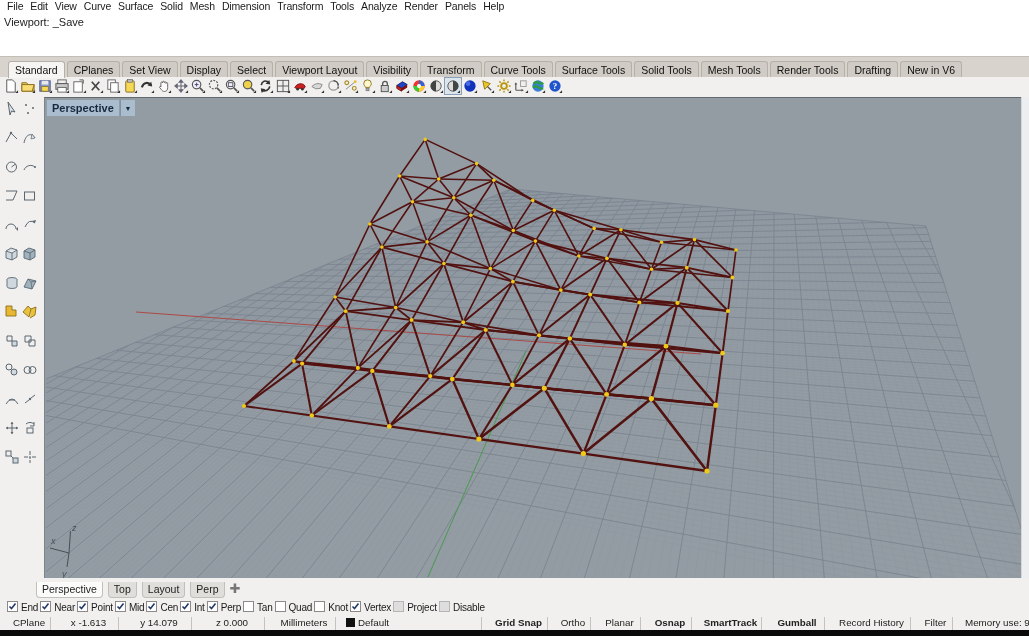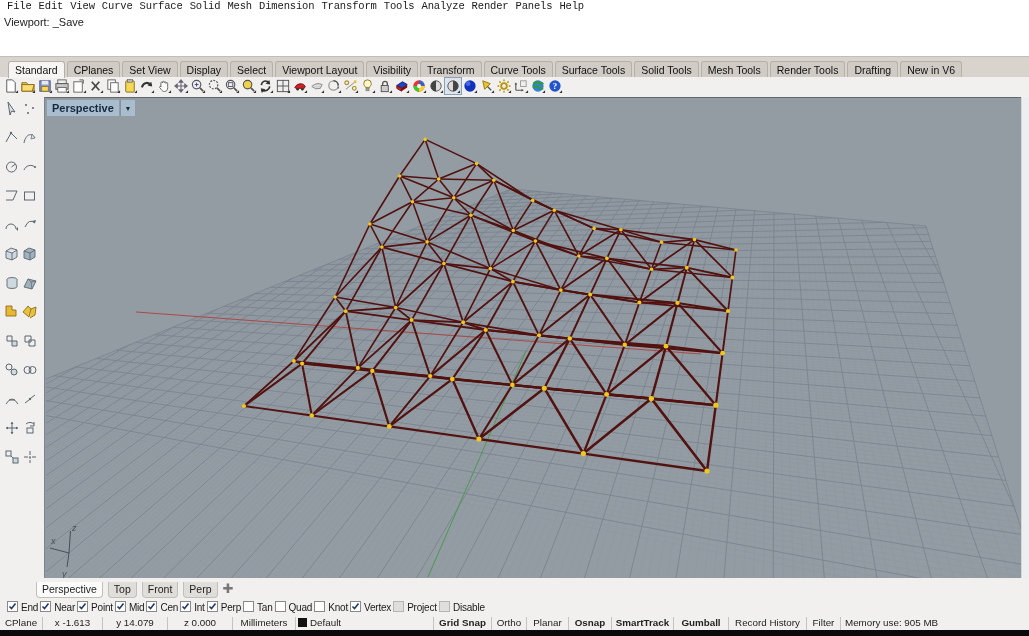--- a/index.html
+++ b/index.html
@@ -1,17 +1,17 @@
 <!DOCTYPE html>
 <html><head><meta charset="utf-8"><style>
 * { margin:0; padding:0; box-sizing:border-box; }
 body { width:1029px; height:636px; font-family:"Liberation Sans",sans-serif; position:relative;
        background:#f1f0ee; overflow:hidden; }
 .menubar { position:absolute; left:0; top:0; width:1029px; height:14px; background:#fff;
-  font-size:10.5px; color:#1a1a1a; padding-left:7px; letter-spacing:-0.15px;font-family:Liberation Mono, monospace; }
+  font-size:10.5px; color:#1a1a1a; padding-left:7px; letter-spacing:-0.15px; }
 .cmd { position:absolute; left:0; top:14px; width:1029px; height:42px; background:#fff; font-size:11px; color:#222; }
 .cmd .l1 { position:absolute; left:4px; top:2px; }
 .cmd .l2 { position:absolute; left:4px; top:14px; }
 .cmdbox { position:absolute; left:0px; top:27px; width:1029px; height:15px; border-top:1px solid #c8c8c8; border-bottom:1px solid #c8c8c8; background:#fff; font-weight:bold; padding:0px 0 0 4px; }
 .tabrow { position:absolute; left:0; top:56px; width:1029px; height:21px; background:#d8d4cd; border-top:1px solid #c2beb7; padding-left:6px; }
 .tab { display:inline-block; height:17px; margin:4px 0 4px 2px; padding:2px 6px 0 6px; font-size:10.5px; color:#111;
   background:#d0ccc5; border:1px solid #b5b1a9; border-bottom:none; border-radius:3px 3px 0 0; }
 .tab.active { background:#f6f5f3; position:relative; z-index:2; }
 .toolbar { position:absolute; left:0; top:77px; width:1029px; height:20px; background:#f1f0ee; padding:1px 0 0 3px; }
 .ti { display:inline-block; margin-right:1px; vertical-align:top; }
@@ -28,21 +28,21 @@
 .vtabs { position:absolute; left:0; top:578px; width:1029px; height:22px; background:#f1f0ee; font-size:10.5px; }
 .vt { display:inline-block; margin-top:4px; padding:1px 5px 2px 5px; color:#222; background:#e0deda;
   border:1px solid #c2bfba; border-top:none; border-radius:0 0 4px 4px; margin-right:5px; }
 .vt.active { background:#fbfbfa; }
 .osnap { position:absolute; left:0; top:600px; width:1029px; height:17px; background:#f1f0ee; font-size:10px; letter-spacing:-0.2px; color:#1a1a1a; padding:1px 0 0 7px; word-spacing:0; }
 .oi { margin-right:2px; white-space:nowrap; }
 .cb { display:inline-block; width:11px; height:11px; background:#fff; border:1px solid #8a8a8a; vertical-align:-1px; margin-right:3px; text-align:center; }
 .cb.g { background:#dedede; border-color:#b5b5b5; }
 .cb svg { vertical-align:1px; }
 .statusbar { position:absolute; left:0; top:617px; width:1029px; height:14px; background:#f1f0ee; font-size:9.8px; color:#222; white-space:nowrap; }
-.sc { display:inline-block; height:13px; text-align:center; border-right:1px solid #c6c3bf; padding-top:0px; vertical-align:top; }
+.sc { display:inline-block; height:13px; text-align:center; border-right:1px solid #c6c3bf; padding-top:0px; vertical-align:top;margin-left:8px; }
 .sq { display:inline-block; width:9px; height:9px; background:#111; margin-right:3px; vertical-align:-1px; }
 .blackbar { position:absolute; left:0; top:630px; width:1029px; height:6px; background:#0a0a0a; }
 </style></head>
 <body>
 <div class="menubar"><span style="margin-right:7px">File</span><span style="margin-right:7px">Edit</span><span style="margin-right:7px">View</span><span style="margin-right:7px">Curve</span><span style="margin-right:7px">Surface</span><span style="margin-right:7px">Solid</span><span style="margin-right:7px">Mesh</span><span style="margin-right:7px">Dimension</span><span style="margin-right:7px">Transform</span><span style="margin-right:7px">Tools</span><span style="margin-right:7px">Analyze</span><span style="margin-right:7px">Render</span><span style="margin-right:7px">Panels</span><span style="margin-right:0px">Help</span></div>
 <div class="cmd">
   <div class="l1">Viewport: _Save</div>
 </div>
 <div class="tabrow"><div class="tab active">Standard</div><div class="tab">CPlanes</div><div class="tab">Set View</div><div class="tab">Display</div><div class="tab">Select</div><div class="tab">Viewport Layout</div><div class="tab">Visibility</div><div class="tab">Transform</div><div class="tab">Curve Tools</div><div class="tab">Surface Tools</div><div class="tab">Solid Tools</div><div class="tab">Mesh Tools</div><div class="tab">Render Tools</div><div class="tab">Drafting</div><div class="tab">New in V6</div></div>
 <div class="toolbar"><svg class="ti" width="16" height="16" viewBox="0 0 17 17">
@@ -1335,21 +1335,21 @@
       </g>
 <g fill="#4a4f55" font-family="Liberation Sans, sans-serif" font-size="9" font-style="italic">
         <text x="27" y="433">z</text>
         <text x="6" y="446">x</text>
         <text x="17" y="479">y</text>
       </g>
     </svg>
 <div class="vplabel">Perspective</div><div class="vparrow">▼</div>
 </div>
 <div class="rightstrip"></div>
-<div class="vtabs"><span style="display:inline-block;width:36px"></span><span class="vt active">Perspective</span><span class="vt">Top</span><span class="vt">Front</span><span class="vt">Perp</span><span style="color:#777;font-size:13px">✚</span></div>
+<div class="vtabs"><span style="display:inline-block;width:36px"></span><span class="vt active">Perspective</span><span class="vt">Top</span><span class="vt">Layout</span><span class="vt">Perp</span><span style="color:#777;font-size:13px">✚</span></div>
 <div class="osnap"><span class="oi"><span class="cb"><svg width="9" height="9" viewBox="0 0 9 9">
           <path d="M1.5 4.5 L3.5 6.5 L7.5 1.5" stroke="#223a66" stroke-width="1.6" fill="none"></path>
         </svg></span><span class="ol">End</span></span><span class="oi"><span class="cb"><svg width="9" height="9" viewBox="0 0 9 9">
           <path d="M1.5 4.5 L3.5 6.5 L7.5 1.5" stroke="#223a66" stroke-width="1.6" fill="none"></path>
         </svg></span><span class="ol">Near</span></span><span class="oi"><span class="cb"><svg width="9" height="9" viewBox="0 0 9 9">
           <path d="M1.5 4.5 L3.5 6.5 L7.5 1.5" stroke="#223a66" stroke-width="1.6" fill="none"></path>
         </svg></span><span class="ol">Point</span></span><span class="oi"><span class="cb"><svg width="9" height="9" viewBox="0 0 9 9">
           <path d="M1.5 4.5 L3.5 6.5 L7.5 1.5" stroke="#223a66" stroke-width="1.6" fill="none"></path>
         </svg></span><span class="ol">Mid</span></span><span class="oi"><span class="cb"><svg width="9" height="9" viewBox="0 0 9 9">
           <path d="M1.5 4.5 L3.5 6.5 L7.5 1.5" stroke="#223a66" stroke-width="1.6" fill="none"></path>

